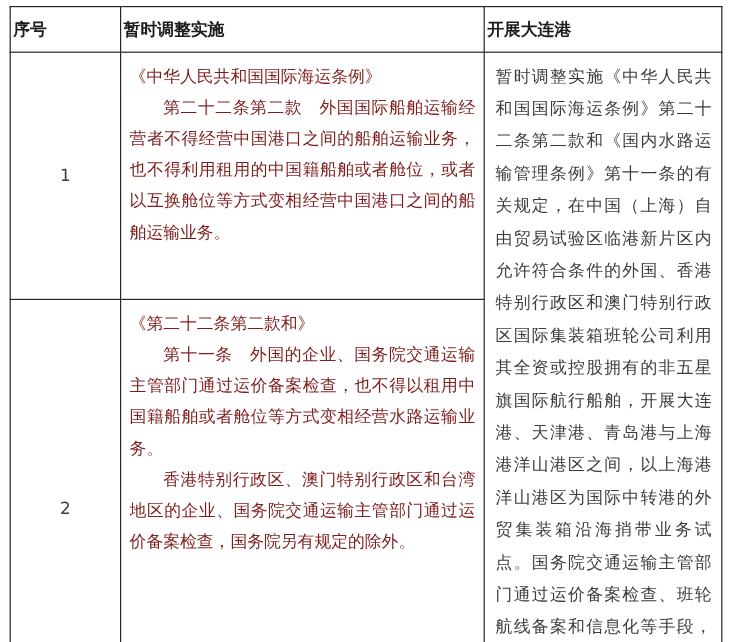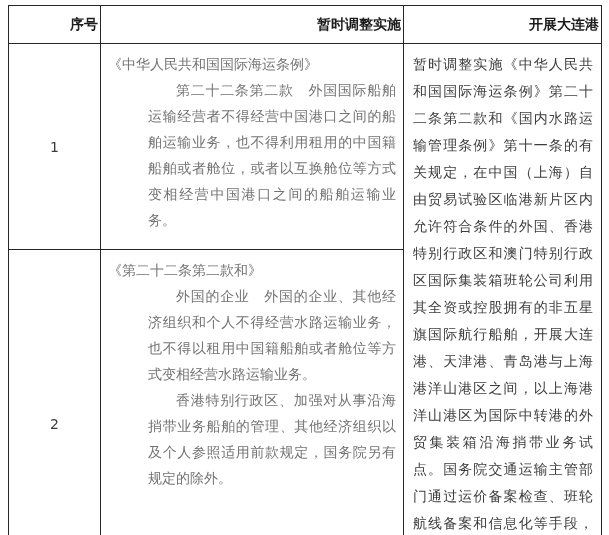--- a/index.html
+++ b/index.html
@@ -31,53 +31,53 @@
   }
   col.c-index { width: 92px; }
   col.c-reg   { width: 303px; }
   col.c-adj   { width: 198px; }
 
   tr.header-row th {
     height: 37px;
     font-size: 14px;
     font-weight: bold;
     color: #1c1c1c;
-    text-align: right;
+    text-align: left;
     vertical-align: middle;
     padding: 0 2px;
   }
   tr.row-1 { height: 206px; }
 
   td.index-cell {
     text-align: center;
     vertical-align: middle;
     font-size: 14px;
     color: #3d3d3d;
   }
   td.reg-cell {
     vertical-align: top;
     padding: 7px 7px 6px 7px;
     font-size: 14px;
-    color: #737373;
+    color: #7f1d1d;
   }
   td.adj-cell {
     vertical-align: top;
     padding: 7px 8px 6px 9px;
     font-size: 14px;
     color: #3d3d3d;
   }
   .reg-cell p, .adj-cell p {
     margin: 0;
     line-height: 26px;
     text-align: justify;
     text-justify: inter-character;
     word-break: break-all;
   }
   .adj-cell p { line-height: 27px; }
-  p.indent { text-indent: 2em; margin-left: 40px; }
+  p.indent { text-indent: 2em; }
 </style>
 </head>
 <body>
 
 <div class="page">
   <table class="doc-table">
     <colgroup>
       <col class="c-index">
       <col class="c-reg">
       <col class="c-adj">
@@ -95,19 +95,19 @@
           <p class="indent">第二十二条第二款　外国国际船舶运输经营者不得经营中国港口之间的船舶运输业务，也不得利用租用的中国籍船舶或者舱位，或者以互换舱位等方式变相经营中国港口之间的船舶运输业务。</p>
         </td>
         <td class="adj-cell" rowspan="2">
           <p>暂时调整实施《中华人民共和国国际海运条例》第二十二条第二款和《国内水路运输管理条例》第十一条的有关规定，在中国（上海）自由贸易试验区临港新片区内允许符合条件的外国、香港特别行政区和澳门特别行政区国际集装箱班轮公司利用其全资或控股拥有的非五星旗国际航行船舶，开展大连港、天津港、青岛港与上海港洋山港区之间，以上海港洋山港区为国际中转港的外贸集装箱沿海捎带业务试点。国务院交通运输主管部门通过运价备案检查、班轮航线备案和信息化等手段，加强对从事沿海捎带业务船舶的管理。</p>
         </td>
       </tr>
       <tr class="row-2">
         <td class="index-cell">2</td>
         <td class="reg-cell">
           <p>《第二十二条第二款和》</p>
-          <p class="indent">外国的企业　外国的企业、其他经济组织和个人不得经营水路运输业务，也不得以租用中国籍船舶或者舱位等方式变相经营水路运输业务。</p>
-          <p class="indent">香港特别行政区、加强对从事沿海捎带业务船舶的管理、其他经济组织以及个人参照适用前款规定，国务院另有规定的除外。</p>
+          <p class="indent">第十一条　外国的企业、国务院交通运输主管部门通过运价备案检查，也不得以租用中国籍船舶或者舱位等方式变相经营水路运输业务。</p>
+          <p class="indent">香港特别行政区、澳门特别行政区和台湾地区的企业、国务院交通运输主管部门通过运价备案检查，国务院另有规定的除外。</p>
         </td>
       </tr>
     </tbody>
   </table>
 </div>
 
 </body></html>

